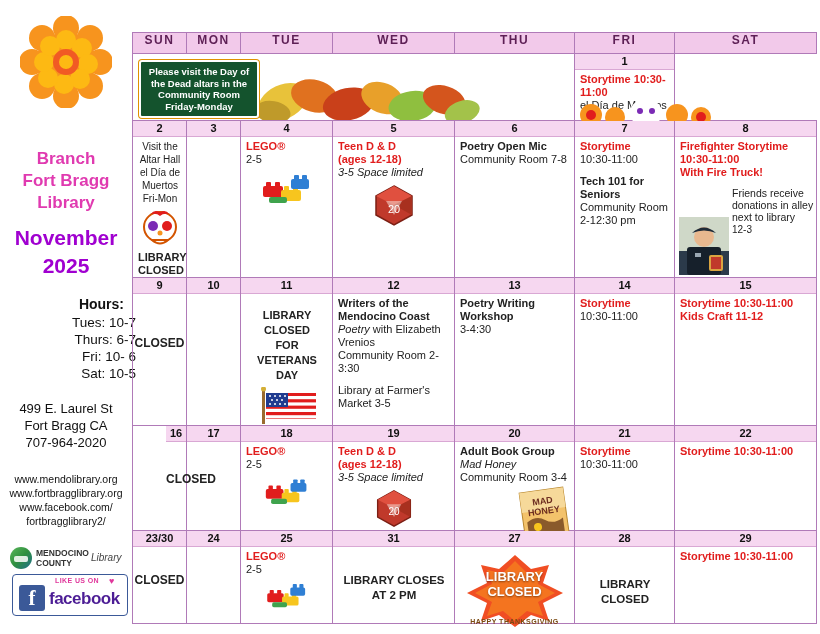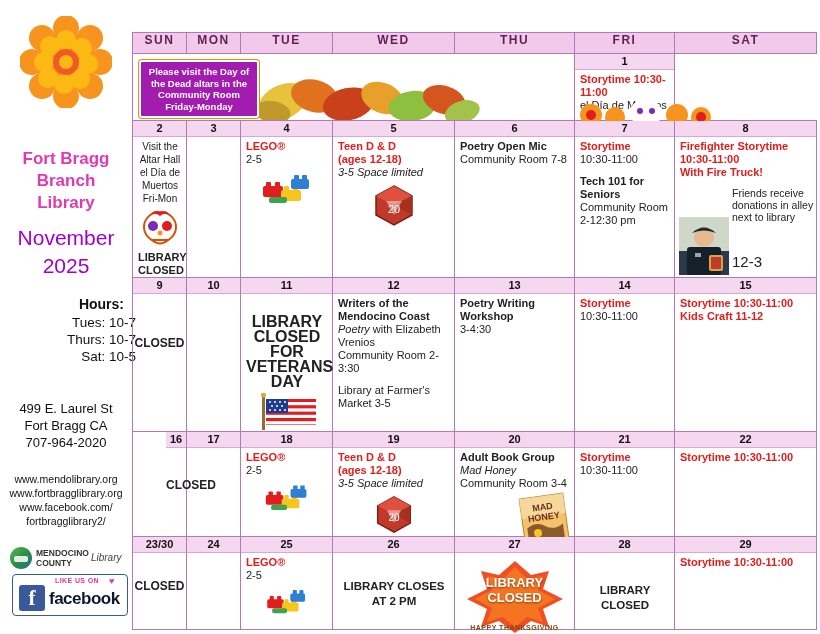--- a/index.html
+++ b/index.html
@@ -22,21 +22,21 @@
   }
   .flower svg{display:block;}
   .lib-title{
     position:absolute;left:0;top:148px;width:132px;
     font-weight:bold;font-size:17px;line-height:22px;
     color:#e03ab0;
     text-align:center;
   }
   .month{
     position:absolute;left:0;top:224px;width:132px;
-    font-weight:normal;font-size:21px;line-height:28px;
+    font-weight:bold;font-size:21px;line-height:28px;
     color:#a000d0;
     text-align:center;
   }
   .hours-head{
     position:absolute;left:0;top:296px;width:124px;text-align:right;
     font-weight:bold;font-size:14px;color:#111;
   }
   .hours{
     position:absolute;left:12px;top:314px;width:124px;text-align:right;
     font-size:13.5px;line-height:17px;color:#111;
@@ -70,21 +70,21 @@
   }
   .fb .like{
     position:absolute;left:42px;top:2px;font-size:7px;color:#e0379b;font-weight:bold;
     letter-spacing:.4px;
   }
   .fb .fbox{
     position:absolute;left:6px;top:10px;width:26px;height:26px;background:#3b5998;border-radius:3px;
     color:#fff;font-weight:bold;font-size:21px;line-height:26px;text-align:center;font-family:"Liberation Serif",serif;
   }
   .fb .fname{
-    position:absolute;left:36px;top:14px;font-size:17px;color:#0f172a;font-weight:bold;
+    position:absolute;left:36px;top:14px;font-size:17px;color:#4c1d95;font-weight:bold;
     font-family:"Liberation Sans",sans-serif;letter-spacing:-.5px;
   }
   .fb .heart{position:absolute;left:96px;top:1px;color:#e0379b;font-size:9px;}
 
   
   .cal{
     position:absolute;left:132px;top:32px;width:684px;
     border-collapse:collapse;table-layout:fixed;
   }
   .cal td,.cal th{border:1px solid #b07ab8;vertical-align:top;padding:0;}
@@ -113,21 +113,21 @@
 
   .closedcell{
     font-weight:bold;font-size:12px;text-align:center;padding-top:42px;
   }
 
   
   .bannerrow td{height:66px;position:relative;}
   .leaves{position:absolute;left:0;top:0;width:100%;height:100%;overflow:hidden;}
   .notice{
     position:absolute;left:6px;top:6px;width:112px;
-    background:#a21caf;border:2px solid #ffffff;border-radius:3px;
+    background:#14532d;border:2px solid #ffffff;border-radius:3px;
     color:#ffffff;font-weight:bold;font-size:9.5px;line-height:11.5px;
     text-align:center;padding:4px 2px;
     box-shadow:0 0 0 1px #e09000;
   }
 
   .center-art{display:block;margin:4px auto 0 auto;}
 
   .libclosed-art{
     position:absolute;left:50%;transform:translateX(-50%);top:22px;
     width:104px;height:74px;
@@ -173,35 +173,36 @@
             <circle cx="24" cy="46" r="10"></circle>
               <circle cx="30" cy="30" r="10"></circle>
           </g>
           <circle cx="46" cy="46" r="13" fill="#f15a24"></circle>
           <circle cx="46" cy="46" r="7" fill="#fdb913"></circle>
         </g>
       </svg>
     </div>
 
     <div class="lib-title">
+      <div>Branch</div>
       <div>Fort Bragg</div>
-      <div>Branch</div>
       <div>Library</div>
     </div>
 
     <div class="month">
 
       <div>November</div>
       <div>2025</div>
     </div>
 
     <div class="hours-head">Hours:</div>
     <div class="hours">
       <div>Tues: 10-7</div>
-      <div>Thurs: 10-7</div>
+      <div>Thurs: 6-7</div>
+      <div>Fri:   10- 6</div>
       <div>Sat:  10-5</div>
     </div>
 
     <div class="addr">
       <div>499 E. Laurel St</div>
       <div>Fort Bragg CA</div>
       <div>707-964-2020</div>
     </div>
 
     <div class="links">
@@ -368,21 +369,21 @@
           <div>Community Room 2-12:30 pm</div>
         </div>
       </td>
       <td class="cell" style="position:relative;">
         <div class="daynum">8</div>
         <div class="cellpad">
           <div class="red">Firefighter Storytime</div>
           <div class="red">10:30-11:00</div>
           <div class="red">With Fire Truck!</div>
           <div style="margin:8px 0 0 52px;width:84px;font-size:10.5px;line-height:12px;">Friends receive donations in alley next to library</div>
-          <div style="margin-left:52px;width:84px;font-size:15px;margin-top:32px;">12-3</div>
+          <div style="margin-left:52px;width:84px;font-size:10px;">12-3</div>
         </div>
         <svg width="50" height="58" viewBox="0 0 50 58" style="position:absolute;left:4px;bottom:2px;">
           <rect x="0" y="0" width="50" height="58" fill="#cfd8c8"></rect>
           <rect x="0" y="34" width="50" height="24" fill="#2b3a4a"></rect>
           <circle cx="25" cy="20" r="10" fill="#e8b88f"></circle>
           <path d="M13 16 q12 -11 24 0 q-12 -5 -24 0z" fill="#1f2b38"></path>
           <rect x="8" y="30" width="34" height="28" rx="3" fill="#16202b"></rect>
           <rect x="30" y="38" width="14" height="16" rx="2" fill="#d9a441"></rect>
           <rect x="32" y="40" width="10" height="12" fill="#c0392b"></rect>
           <rect x="16" y="36" width="6" height="4" fill="#9aa7b2"></rect>
@@ -393,21 +394,21 @@
     <tr>
       <td class="cell">
         <div class="daynum">9</div>
         <div class="closedcell">CLOSED</div>
       </td>
       <td class="cell">
         <div class="daynum">10</div>
       </td>
       <td class="cell">
         <div class="daynum">11</div>
-        <div class="cellpad ctr bold" style="font-size:16px;line-height:15px;padding-top:6px;margin-top:14px;">
+        <div class="cellpad ctr bold" style="font-size:11px;line-height:15px;padding-top:14px;">
           <div>LIBRARY CLOSED</div>
           <div>FOR VETERANS</div>
           <div>DAY</div>
         </div>
         <svg class="center-art" width="62" height="38" viewBox="0 0 62 38">
           <g>
             <rect x="10" y="6" width="50" height="26" fill="#e11d1d"></rect>
             <rect x="10" y="9" width="50" height="3.2" fill="#ffffff"></rect>
             <rect x="10" y="15.4" width="50" height="3.2" fill="#ffffff"></rect>
             <rect x="10" y="21.8" width="50" height="3.2" fill="#ffffff"></rect>
@@ -559,21 +560,21 @@
             <rect x="25" y="16" width="5" height="5" rx="1" fill="#f7c51e"></rect>
                 <rect x="34" y="16" width="5" height="5" rx="1" fill="#f7c51e"></rect>
             <rect x="32" y="9" width="18" height="10" rx="2" fill="#2f7fd4"></rect>
             <rect x="35" y="5" width="5" height="5" rx="1" fill="#2f7fd4"></rect>
                 <rect x="43" y="5" width="5" height="5" rx="1" fill="#2f7fd4"></rect>
             <rect x="10" y="27" width="18" height="6" rx="2" fill="#3fa34d"></rect>
           </svg>
         </div>
       </td>
       <td class="cell" style="height:92px;">
-        <div class="daynum">26</div>
+        <div class="daynum">31</div>
         <div class="cellpad ctr bold" style="padding-top:26px;font-size:11.5px;line-height:15px;">
           <div>LIBRARY CLOSES</div>
           <div>AT 2 PM</div>
         </div>
       </td>
       <td class="cell" style="height:92px;position:relative;">
         <div class="daynum">27</div>
         <div class="libclosed-art">
           <svg width="104" height="74" viewBox="0 0 104 74" style="position:absolute;left:0;top:0;">
             <path d="M52 2 L68 16 L86 12 L80 30 L100 40 L80 50 L86 68 L68 62 L52 74 L36 62 L18 68 L24 50 L4 40 L24 30 L18 12 L36 16 Z" fill="#f04e23"></path>

